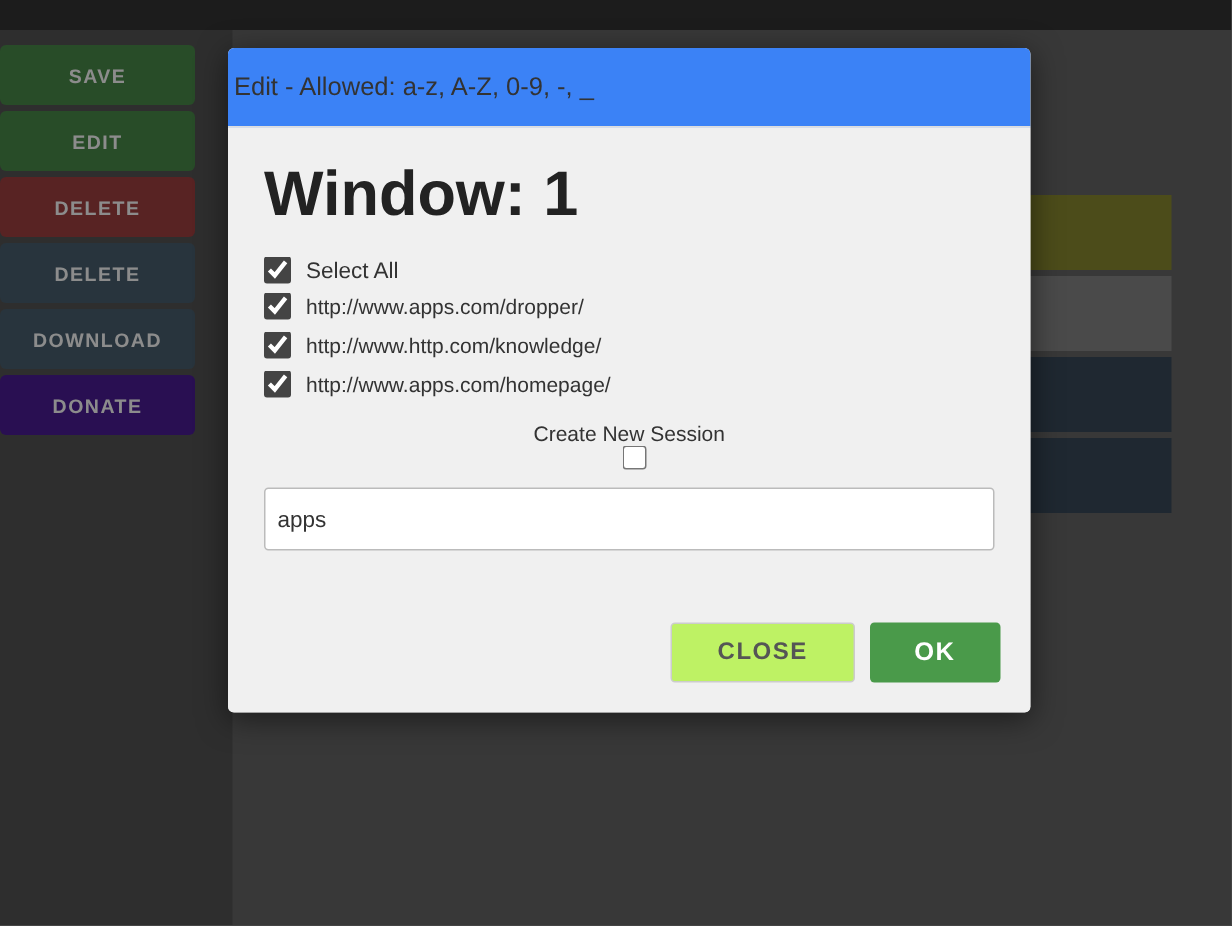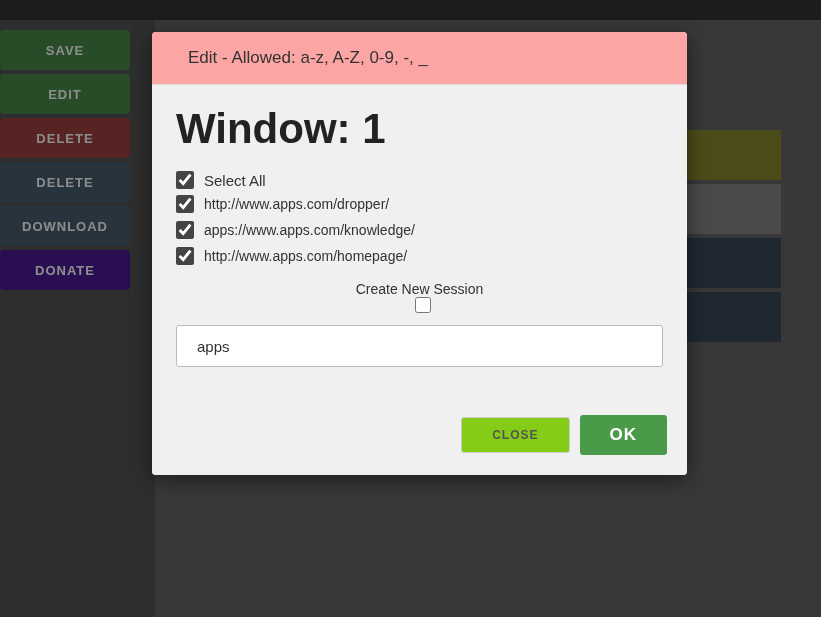--- a/index.html
+++ b/index.html
@@ -80,22 +80,22 @@
       top: 32px;
       width: 535px;
       background: #f0f0f0;
       border-radius: 4px;
       box-shadow: 0 4px 20px rgba(0,0,0,0.5);
       z-index: 20;
       overflow: hidden;
     }
 
     .dialog-header {
-      background: #fca5a5;
-      padding: 16px 36px;
+      background: #3b82f6;
+      padding: 16px 4px;
       border-bottom: 1px solid #ddd;
     }
 
     .dialog-header-text {
       font-size: 17px;
       color: #333;
       font-weight: normal;
     }
 
     .dialog-body {
@@ -158,45 +158,45 @@
       width: 16px;
       height: 16px;
       margin-left: 6px;
       accent-color: #444;
       cursor: pointer;
     }
 
     .text-input {
       width: 100%;
       height: 42px;
-      padding: 8px 20px;
+      padding: 8px 8px;
       font-size: 15px;
       border: 1px solid #bbb;
       border-radius: 3px;
       background: white;
       color: #333;
       outline: none;
       margin-bottom: 16px;
     }
 
     .dialog-footer {
       display: flex;
       justify-content: flex-end;
       align-items: center;
       gap: 10px;
       padding: 12px 20px 20px 20px;
       background: #f0f0f0;
     }
 
     .btn-close {
       padding: 10px 30px;
-      font-size: 12px;
+      font-size: 16px;
       font-weight: bold;
       letter-spacing: 1px;
-      background: #84cc16;
+      background: #bef264;
       border: 1px solid #ccc;
       border-radius: 3px;
       color: #555;
       cursor: pointer;
     }
 
     .btn-ok {
       padding: 10px 30px;
       font-size: 17px;
       font-weight: bold;
@@ -257,21 +257,21 @@
     </div>
 
     
     <div class="urls-section">
       <div class="url-row">
         <input type="checkbox" checked="" style="">
         <span>http://www.apps.com/dropper/</span>
       </div>
       <div class="url-row">
         <input type="checkbox" checked="" style="">
-        <span>apps://www.apps.com/knowledge/</span>
+        <span>http://www.http.com/knowledge/</span>
       </div>
       <div class="url-row">
         <input type="checkbox" checked="" style="">
         <span>http://www.apps.com/homepage/</span>
       </div>
     </div>
 
     
     <div class="session-row">
       <span>Create New Session</span>

